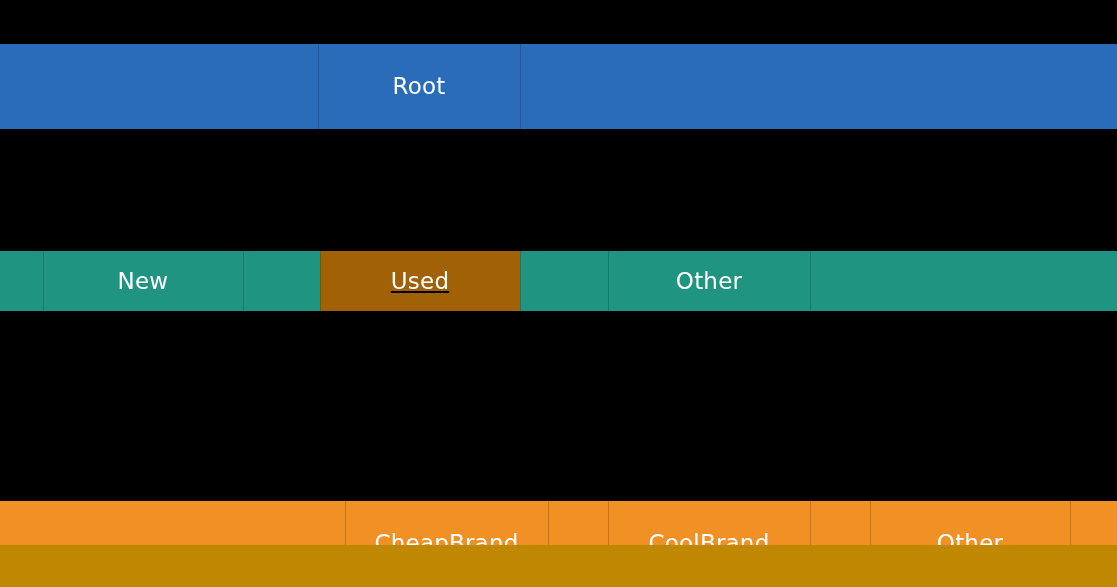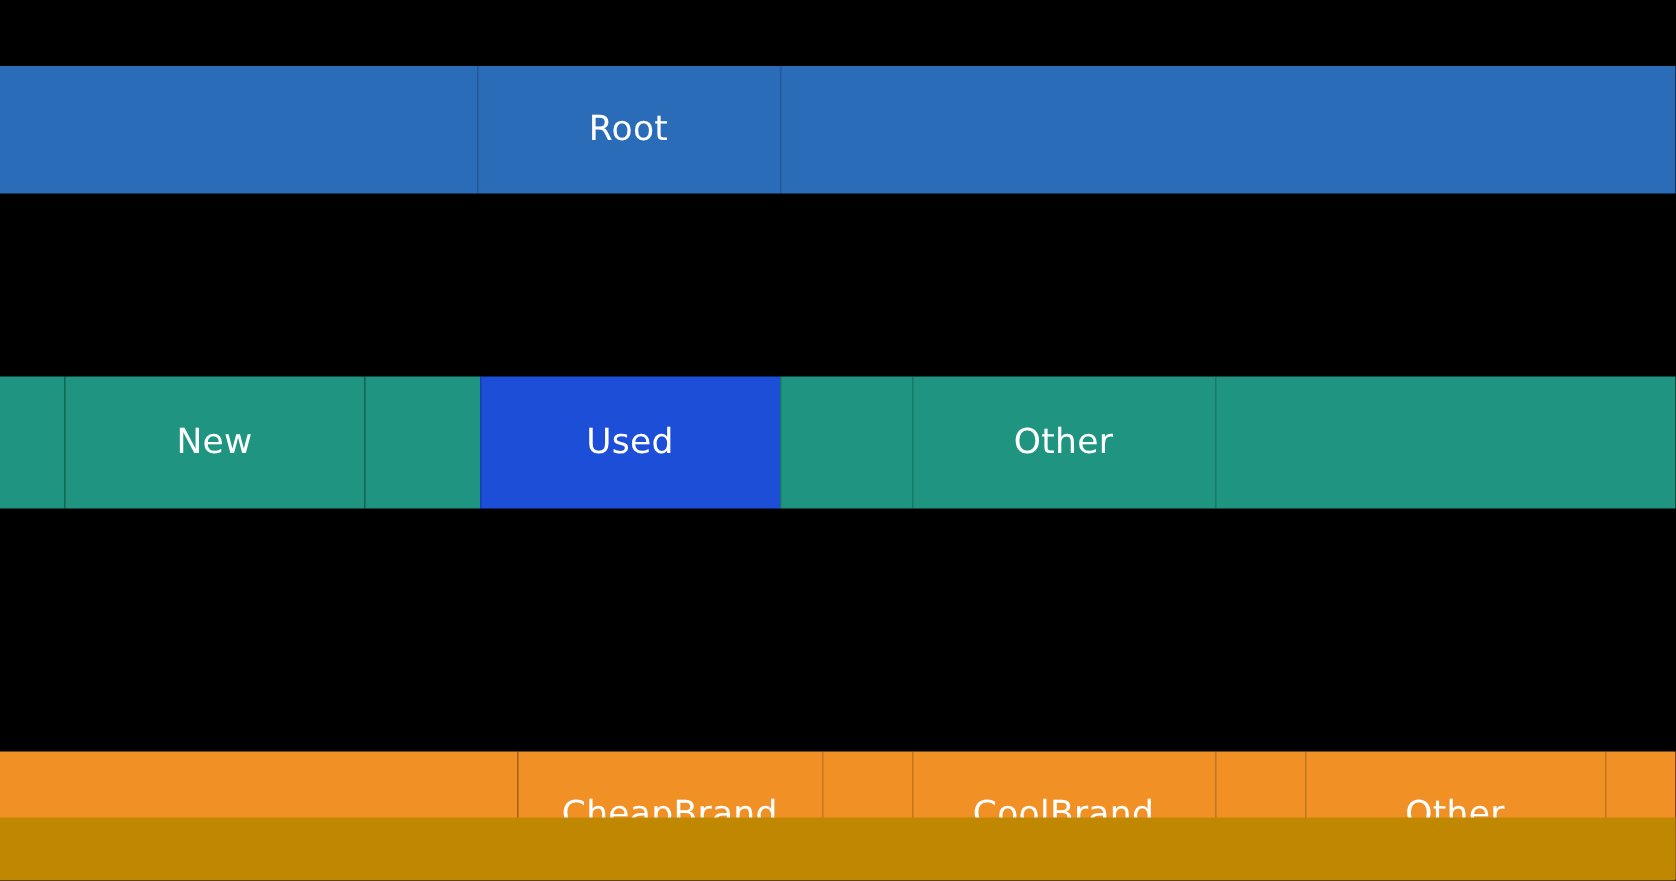--- a/index.html
+++ b/index.html
@@ -58,29 +58,29 @@
 <div id="icicle-chart" style="background: rgb(0, 0, 0); width: 1117px; height: 587px;">
     <div class="level-row" style="top: 44px; height: 85px;">
       <div class="node no-label" style="left: 0px; width: 318px; background: rgb(43, 108, 184);"></div>
       <div class="node" style="left: 318px; width: 202px; background: rgb(43, 108, 184);">
         <span class="node-label" style="color: rgb(255, 255, 255);">Root</span>
       </div>
       <div class="seam" style="left: 318px;"></div>
       <div class="node no-label" style="left: 520px; width: 597px; background: rgb(43, 108, 184);"></div>
       <div class="seam" style="left: 520px;"></div>
     </div>
-    <div class="level-row" style="top: 251px; height: 88px;">
+    <div class="level-row" style="top: 251px; height: 60px;">
       <div class="node no-label" style="left: 0px; width: 43px; background: rgb(31, 148, 128);"></div>
       <div class="node" style="left: 43px; width: 200px; background: rgb(31, 148, 128);">
         <span class="node-label" style="color: rgb(255, 255, 255);">New</span>
       </div>
       <div class="seam" style="left: 43px;"></div>
       <div class="node no-label" style="left: 243px; width: 77px; background: rgb(31, 148, 128);"></div>
       <div class="seam" style="left: 243px;"></div>
-      <div class="node" style="left: 320px; width: 200px; background: #1d4ed8;">
+      <div class="node" style="left: 320px; width: 200px; background: #a16207; text-decoration: underline;">
         <span class="node-label" style="color: rgb(255, 255, 255);">Used</span>
       </div>
       <div class="seam" style="left: 320px;"></div>
       <div class="node no-label" style="left: 520px; width: 88px; background: rgb(31, 148, 128);"></div>
       <div class="seam" style="left: 520px;"></div>
       <div class="node" style="left: 608px; width: 202px; background: rgb(31, 148, 128);">
         <span class="node-label" style="color: rgb(255, 255, 255);">Other</span>
       </div>
       <div class="seam" style="left: 608px;"></div>
       <div class="node no-label" style="left: 810px; width: 307px; background: rgb(31, 148, 128);"></div>

